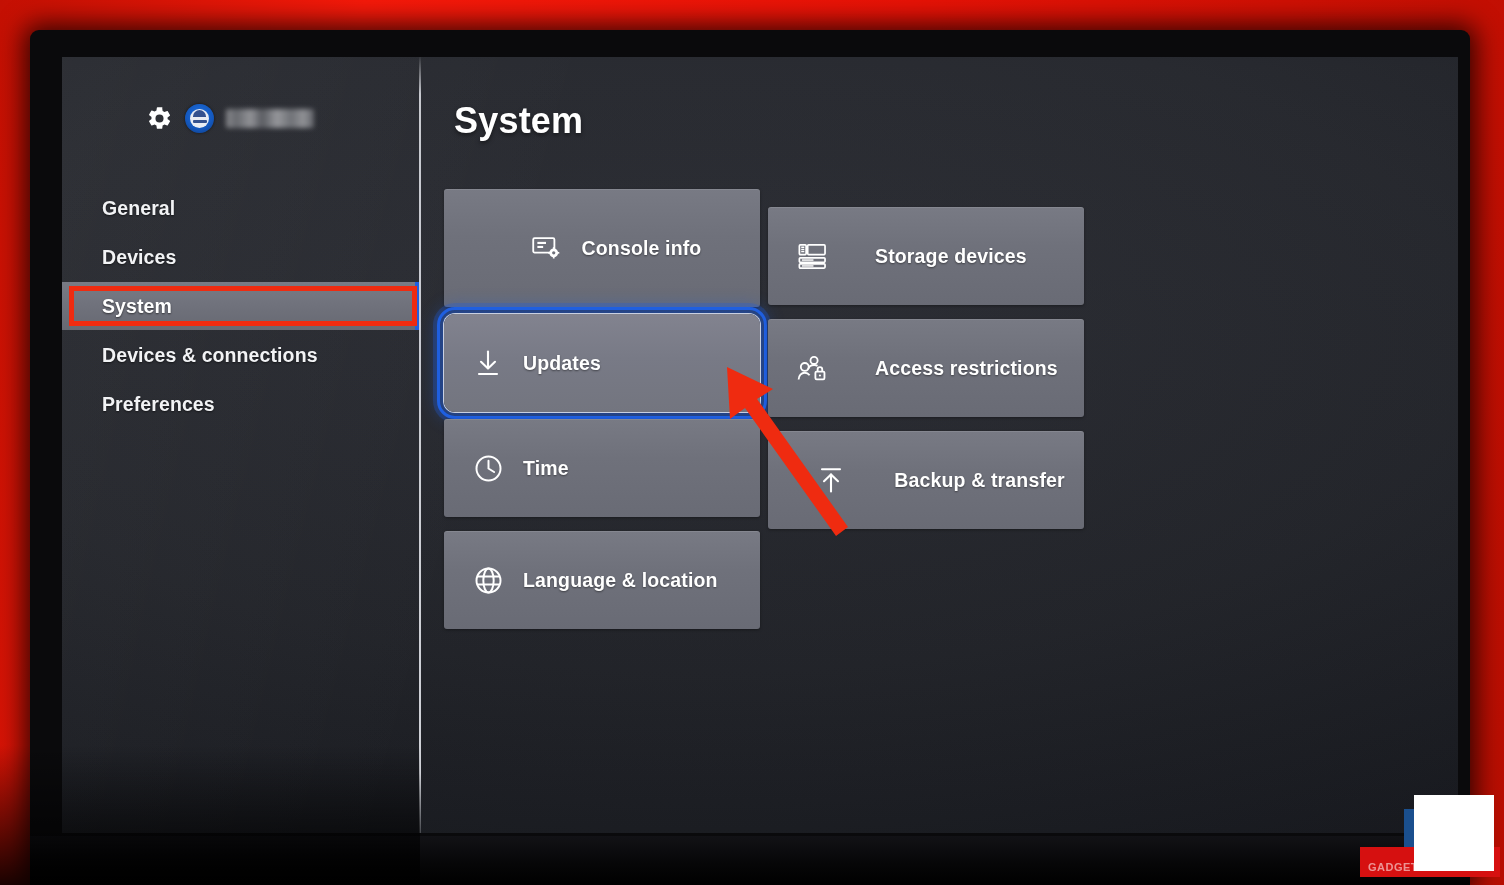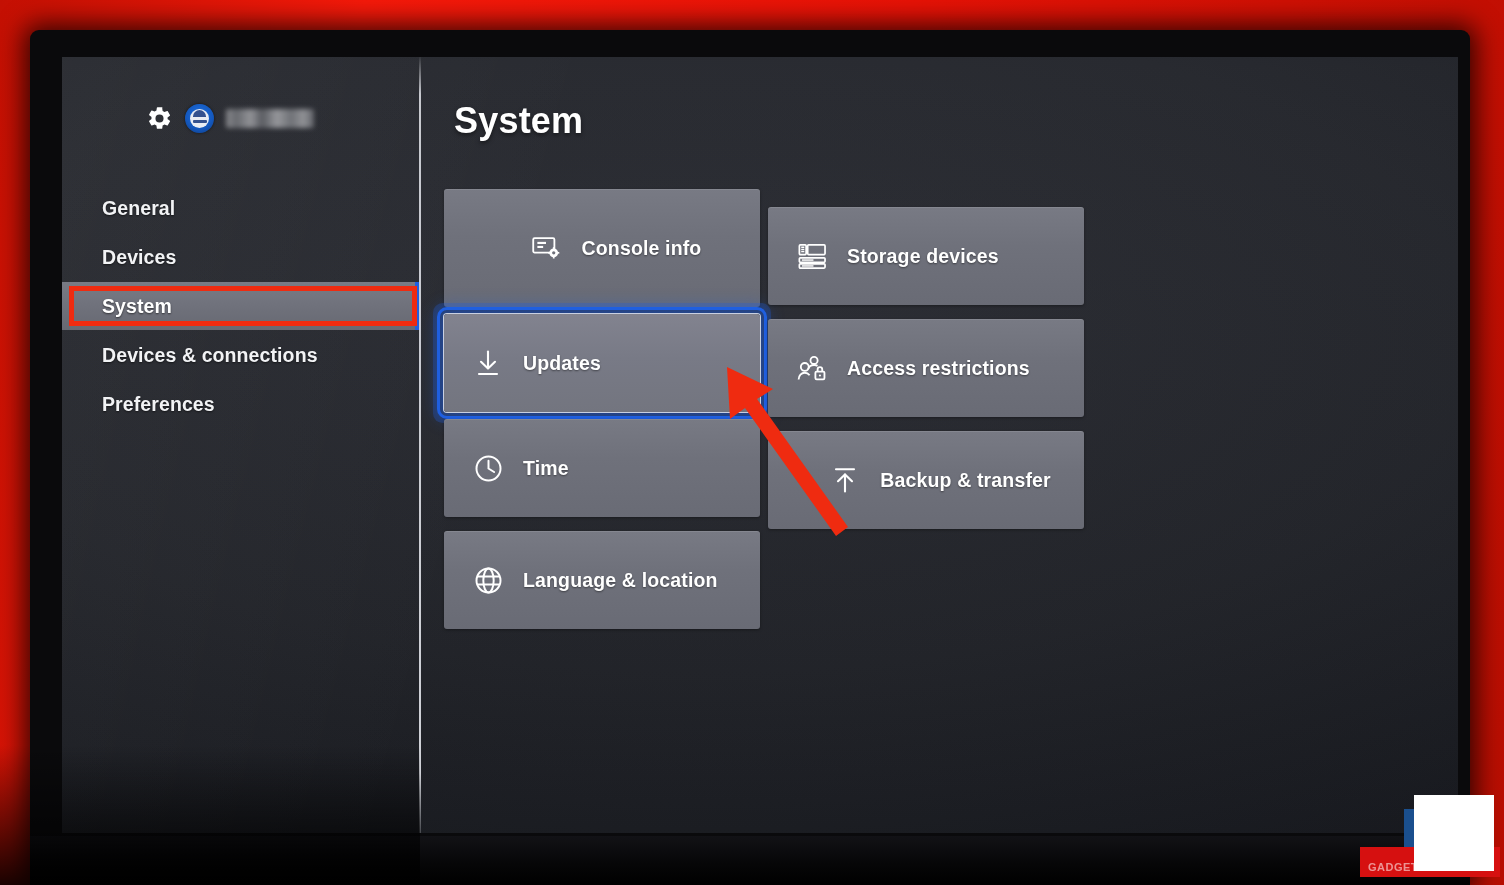--- a/index.html
+++ b/index.html
@@ -242,28 +242,29 @@
     text-shadow: 0 1px 2px rgba(0,0,0,.45);
   }
   .tile.focused {
     background: linear-gradient(to bottom, #82838f 0%, #787a86 45%, #73757f 100%);
     outline: 3px solid #1f5fe0;
     outline-offset: 4px;
     box-shadow:
       0 0 0 1px rgba(255,255,255,.75),
       0 0 0 11px rgba(31,95,224,.28),
       0 0 18px 6px rgba(31,95,224,.45);
+    border-radius: 11px;
   }
 
   
   .tile-col.left .tile:nth-child(1) { height: 118px; justify-content: center; }
   .tile-col.left .tile:nth-child(2) { height: 98px; }
   .tile-col.left .tile:nth-child(3) { height: 98px; }
   .tile-col.left .tile:nth-child(4) { height: 98px; margin-top: 7px; }
-  .tile-col.right .tile { height: 98px; }
+  .tile-col.right .tile { height: 98px; gap: 28px; }
   .tile-col.right .tile:nth-child(2) { margin-top: 7px; }
   .tile-col.right .tile:nth-child(3) { margin-top: 7px; justify-content: center; }
 
   
   #annot-arrow {
     position: absolute;
     left: 700px;
     top: 350px;
     width: 180px;
     height: 200px;

